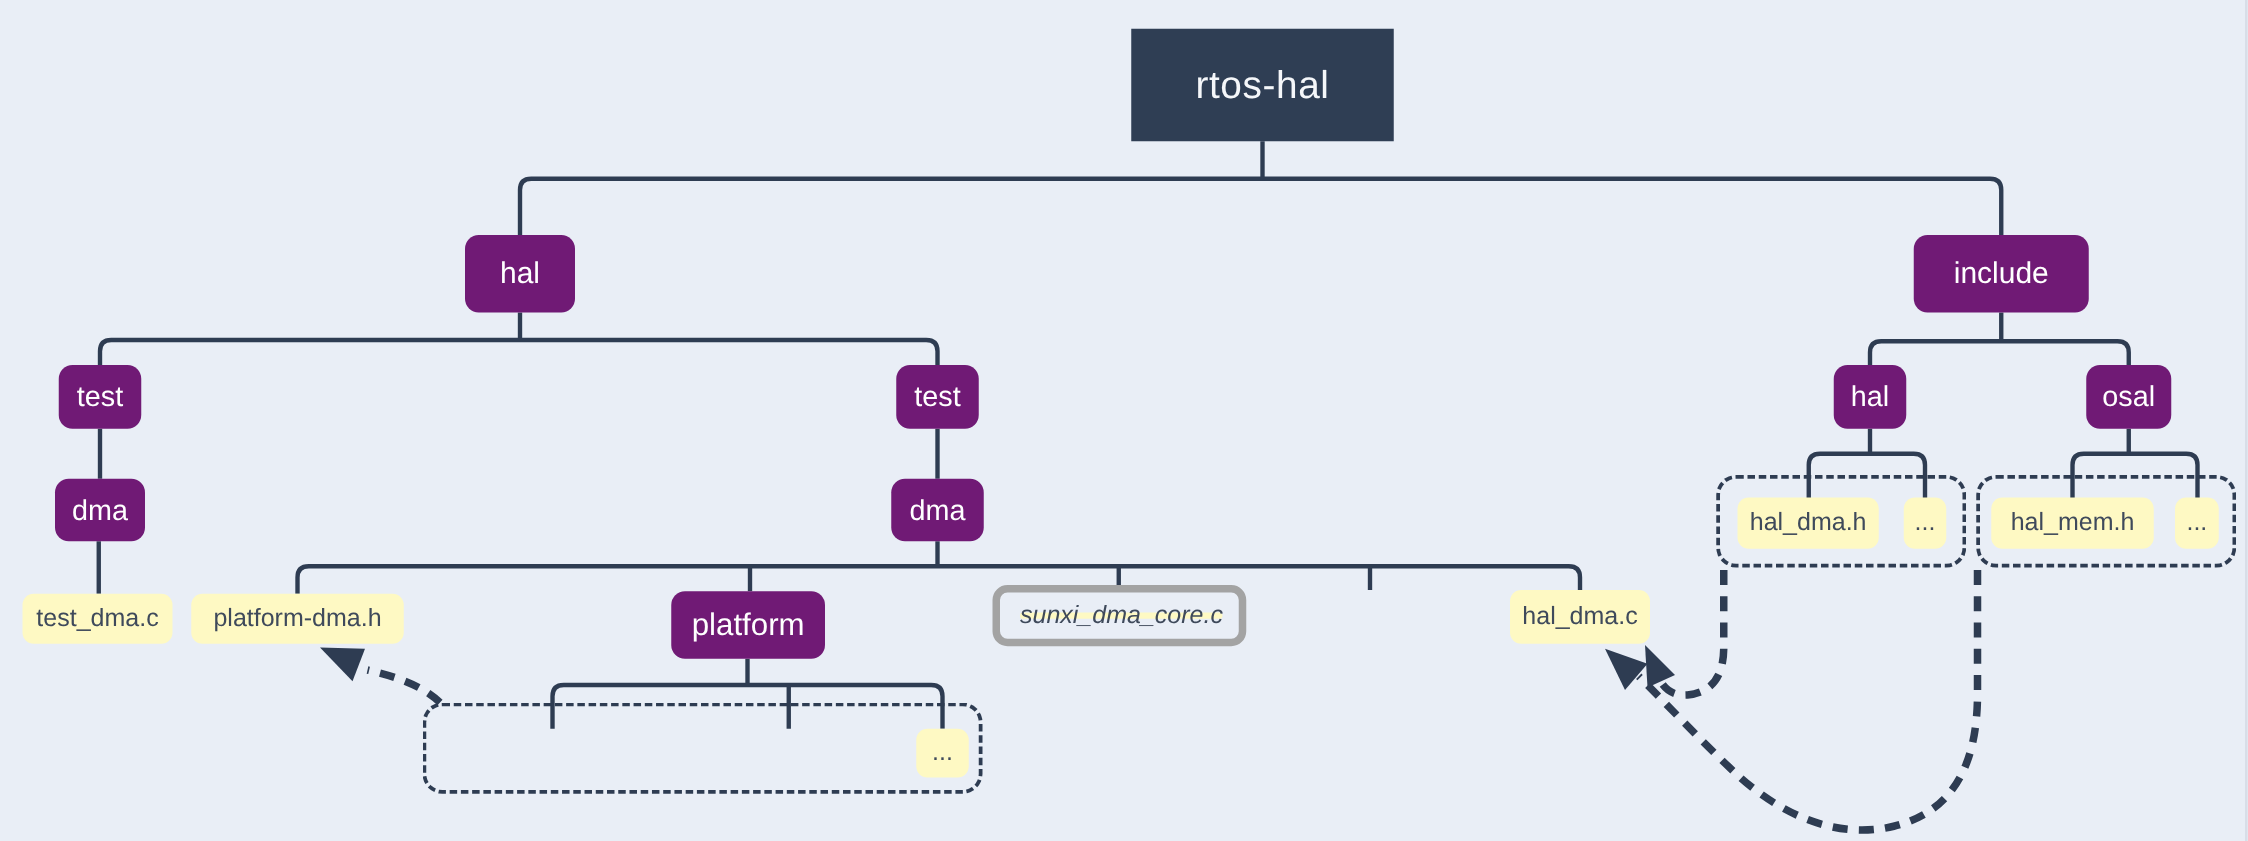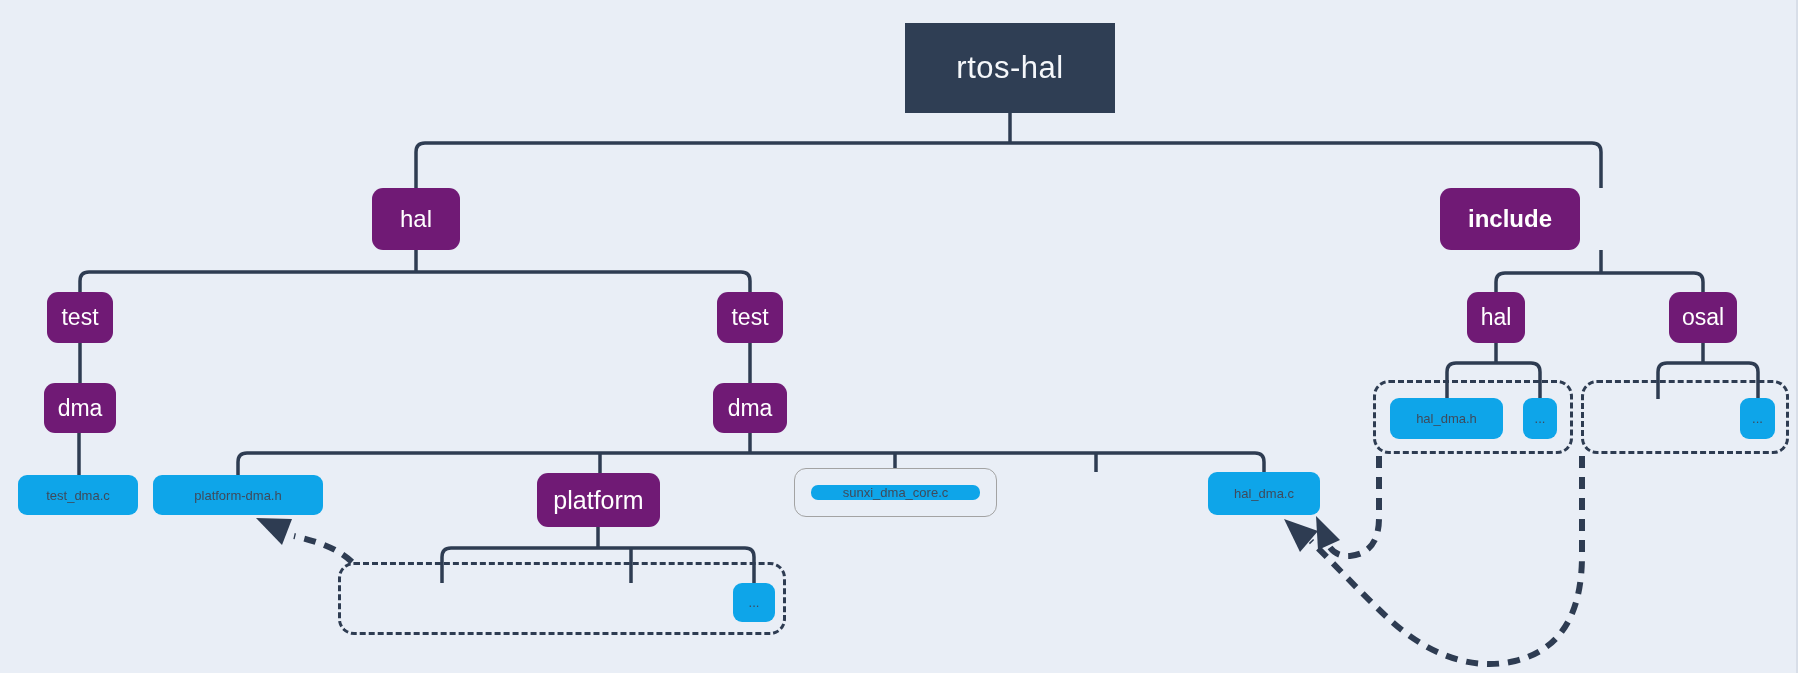--- a/index.html
+++ b/index.html
@@ -24,28 +24,29 @@
   .root{
     background:#2f3e54;color:#f5f7fa;
     font-size:31px;letter-spacing:0.5px;
   }
   .folder{
     background:#701a75;color:#ffffff;
     border-radius:11px;font-size:23px;
   }
   .folder.big{font-size:25px;}
   .file{
-    background:#0ea5e9;color:#3f4a5b;
-    border-radius:9px;font-size:13px;
+    background:#fef9c3;color:#3f4a5b;
+    border-radius:9px;font-size:20px;
   }
   .hl-wrap{
     position:absolute;box-sizing:border-box;
-    border:1px solid #a3a3a3;border-radius:12px;
+    border:6px solid #a3a3a3;border-radius:12px;
     padding:16px;background:transparent;
     display:flex;
+    font-style:italic;
   }
   .hl-wrap .file{
     position:static;flex:1;display:flex;
     align-items:center;justify-content:center;
     border-radius:7px;
   }
   .dashed-box{
     position:absolute;box-sizing:border-box;
     border:3.5px dashed #2e3c52;border-radius:16px;
     background:transparent;
@@ -99,21 +100,21 @@
     </g>
   </svg>
 
   <div class="dashed-box" style="left:338px;top:562px;width:448px;height:73px;"></div>
   <div class="dashed-box" style="left:1373px;top:380px;width:200px;height:74px;"></div>
   <div class="dashed-box" style="left:1581px;top:380px;width:208px;height:74px;"></div>
 
   <div class="node root" style="left:905px;top:23px;width:210px;height:90px;">rtos-hal</div>
 
   <div class="node folder" style="left:372px;top:188px;width:88px;height:62px;font-size:24px;">hal</div>
-  <div class="node folder" style="left:1440px;top:188px;width:140px;height:62px;font-size:24px;font-weight:bold;">include</div>
+  <div class="node folder" style="left:1531px;top:188px;width:140px;height:62px;font-size:24px;">include</div>
 
   <div class="node folder" style="left:47px;top:292px;width:66px;height:51px;">test</div>
   <div class="node folder" style="left:717px;top:292px;width:66px;height:51px;">test</div>
   <div class="node folder" style="left:1467px;top:292px;width:58px;height:51px;">hal</div>
   <div class="node folder" style="left:1669px;top:292px;width:68px;height:51px;">osal</div>
 
   <div class="node folder" style="left:44px;top:383px;width:72px;height:50px;">dma</div>
   <div class="node folder" style="left:713px;top:383px;width:74px;height:50px;">dma</div>
 
   <div class="node file" style="left:18px;top:475px;width:120px;height:40px;">test_dma.c</div>
@@ -123,15 +124,16 @@
   <div class="hl-wrap" style="left:794px;top:468px;width:203px;height:49px;">
     <div class="file">sunxi_dma_core.c</div>
   </div>
 
   <div class="node file" style="left:1208px;top:472px;width:112px;height:43px;">hal_dma.c</div>
 
   <div class="node file" style="left:733px;top:583px;width:42px;height:39px;">...</div>
 
   <div class="node file" style="left:1390px;top:398px;width:113px;height:41px;">hal_dma.h</div>
   <div class="node file" style="left:1523px;top:398px;width:34px;height:41px;">...</div>
+  <div class="node file" style="left:1593px;top:398px;width:130px;height:41px;">hal_mem.h</div>
   <div class="node file" style="left:1740px;top:398px;width:35px;height:41px;">...</div>
 
 </div>
 
 </body></html>

